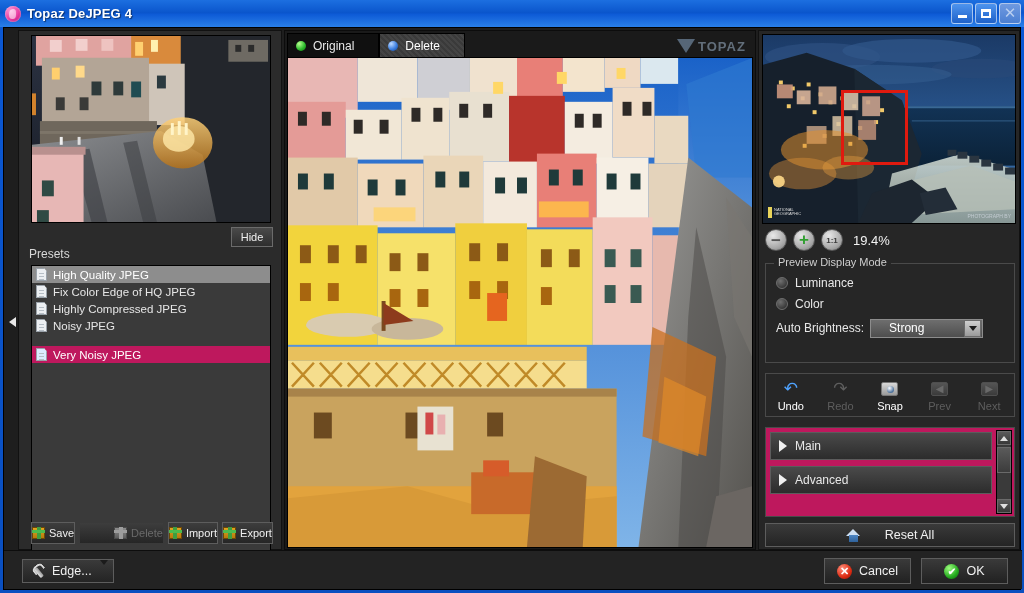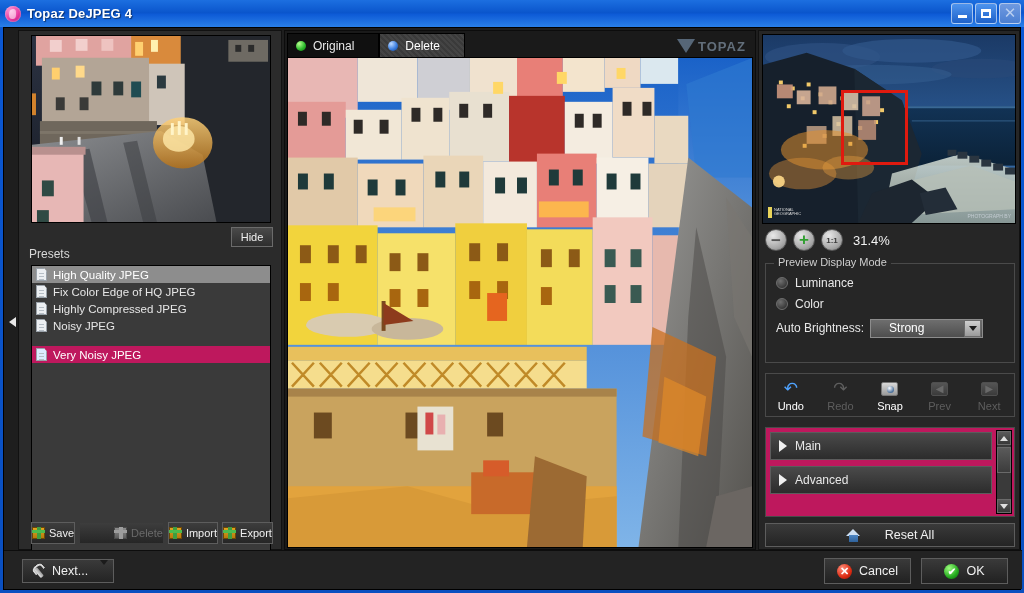--- a/index.html
+++ b/index.html
@@ -807,21 +807,21 @@
       <div class="zoombar">
         <div class="zbtn">
           <span class="minus">−</span>
         </div>
         <div class="zbtn">
           <span class="plus">+</span>
         </div>
         <div class="zbtn">
           <span class="onetoone">1:1</span>
         </div>
-        <div class="zoom-val">31.4%</div>
+        <div class="zoom-val">19.4%</div>
       </div>
 
       <div class="group pdm">
         <div class="group-title">Preview Display Mode</div>
         <div style="height:8px"></div>
         <div class="radio-row">
           <span class="radio"></span>
           <span class="radio-label">Luminance</span>
         </div>
         <div class="radio-row">
@@ -894,21 +894,21 @@
 
       <div class="reset-btn">
         <span class="home-ico"></span>
         <span>Reset All</span>
       </div>
     </div>
 
     <div class="bottombar">
       <div class="menu-btn">
         <span class="wrench-ico"></span>
-        <span>Next...</span>
+        <span>Edge...</span>
         <span class="menu-caret"><span class="tri-down"></span></span>
       </div>
       <div class="ok-cancel">
         <div class="ocbtn">
           <span class="x-ico">✕</span>
           <span>Cancel</span>
         </div>
         <div class="ocbtn">
           <span class="chk-ico">✔</span>
           <span>OK</span>

